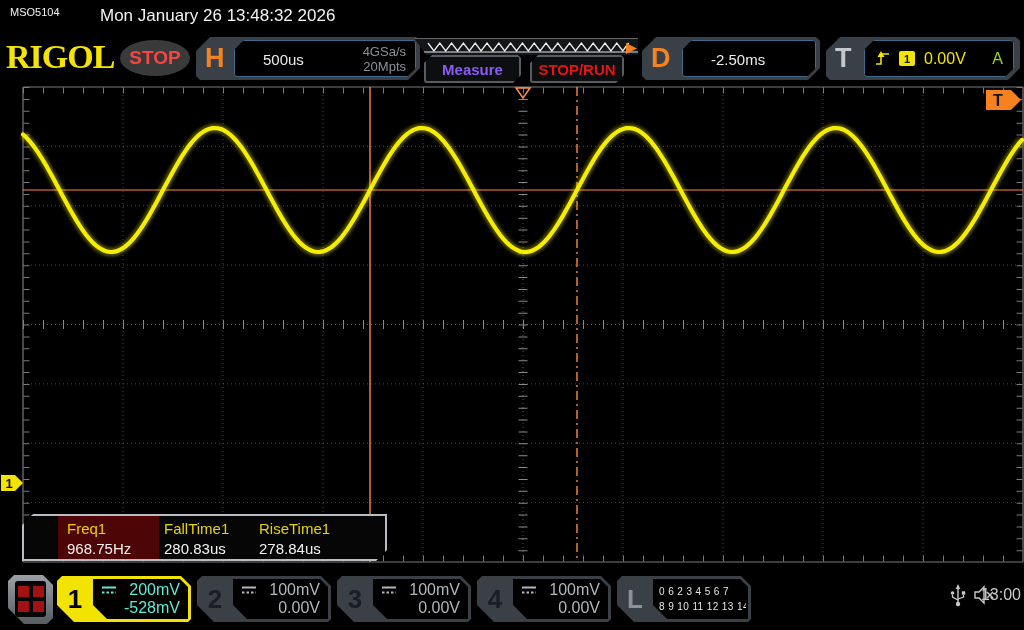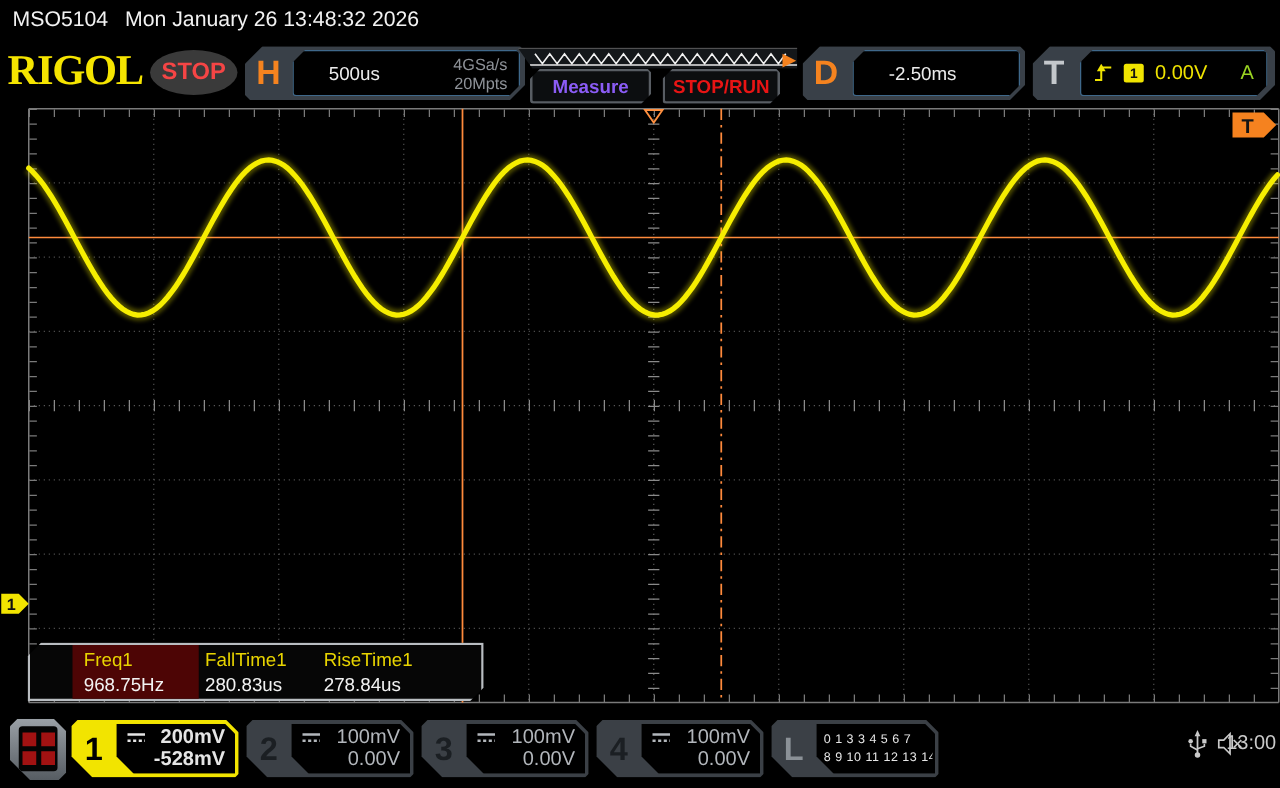--- a/index.html
+++ b/index.html
@@ -1,21 +1,21 @@
 <!DOCTYPE html>
 <html><head>
 <meta charset="utf-8">
 <style>
   html,body{margin:0;padding:0;background:#000;}
   #screen{position:relative;width:1024px;height:630px;background:#000;overflow:hidden;
           font-family:"Liberation Sans",sans-serif;}
 
   
   #titlebar{position:absolute;left:0;top:0;width:1024px;height:30px;color:#f2f2f2;}
-  #titlebar .model{position:absolute;left:10px;top:6px;font-size:17px;}
+  #titlebar .model{position:absolute;left:10px;top:6px;font-size:11px;}
   #titlebar .datetime{position:absolute;left:100px;top:6px;font-size:17px;}
 
   
   #toolbar{position:absolute;left:0;top:30px;width:1024px;height:55px;}
   .brand{position:absolute;left:6px;top:8px;font-family:"Liberation Serif",serif;
          font-weight:bold;font-size:34px;color:#f5e400;letter-spacing:-1px;}
   .stop-pill{position:absolute;left:120px;top:10px;width:70px;height:36px;border-radius:50%;
              background:#3a3a3a;color:#f54545;font-weight:bold;font-size:19px;
              display:flex;align-items:center;justify-content:center;}
   .tb-block{position:absolute;top:7px;height:43px;background:#394048;
@@ -79,21 +79,21 @@
   .menu-sq{width:11px;height:11px;background:#a21212;}
   .ch-block{position:absolute;top:6px;width:134px;height:46px;background:#3b4046;
             clip-path:polygon(5px 0,calc(100% - 10px) 0,100% 10px,100% calc(100% - 3px),
                       calc(100% - 3px) 100%,17px 100%,0 calc(100% - 17px),0 5px);}
   .ch-block.active{background:#f2e400;}
   .ch-num{position:absolute;left:0;top:0;width:36px;height:100%;display:flex;align-items:center;
           justify-content:center;font-weight:bold;font-size:26px;color:#1b1f23;}
   .ch-block.active .ch-num{color:#000;}
   .ch-inner{position:absolute;left:36px;top:3px;right:3px;bottom:3px;background:#000;color:#b2b6bb;
             clip-path:polygon(0 0,calc(100% - 8px) 0,100% 8px,100% 100%,14px 100%,0 calc(100% - 14px));}
-  .ch-block.active .ch-inner{color:#e5e5e5;font-weight:bold;}
+  .ch-block.active .ch-inner{color:#5eead4;}
   .coupling{position:absolute;left:8px;top:7px;}
   .ch-scale{position:absolute;right:8px;top:2px;font-size:16px;}
   .ch-offset{position:absolute;right:8px;bottom:2px;font-size:16px;}
   #ch1{left:57px;} #ch2{left:197px;} #ch3{left:337px;} #ch4{left:477px;}
   #l-block{left:617px;}
   #l-block .ch-num{color:#8b9197;}
   .l-row{position:absolute;left:6px;right:2px;font-size:10px;letter-spacing:.4px;color:#e6e6e6;
          white-space:nowrap;overflow:hidden;}
   #l-row1{top:7px;} #l-row2{bottom:7px;}
   .status-icon{position:absolute;}
@@ -284,21 +284,21 @@
           <line x1="1" y1="6.5" x2="15" y2="6.5" stroke="currentColor" stroke-width="2" stroke-dasharray="2.5 2"></line>
         </svg>
         <div class="ch-scale">100mV</div>
         <div class="ch-offset">0.00V</div>
       </div>
     </div>
 
     <div class="ch-block" id="l-block">
       <div class="ch-num">L</div>
       <div class="ch-inner">
-        <div class="l-row" id="l-row1">0 1 3 3  4 5 6 7</div>
+        <div class="l-row" id="l-row1">0 6 2 3  4 5 6 7</div>
         <div class="l-row" id="l-row2">8 9 10 11  12 13 14 15</div>
       </div>
     </div>
 
     <svg class="status-icon" id="usb-icon" width="16" height="24">
       <circle cx="8" cy="20" r="2.2" fill="#c9c9c9"></circle>
       <line x1="8" y1="19" x2="8" y2="4" stroke="#c9c9c9" stroke-width="1.4"></line>
       <polygon points="8,0 5.7,5 10.3,5" fill="#c9c9c9"></polygon>
       <circle cx="2.5" cy="9" r="1.8" fill="#c9c9c9"></circle>
       <rect x="11.8" y="7.3" width="3.4" height="3.4" fill="#c9c9c9"></rect>

